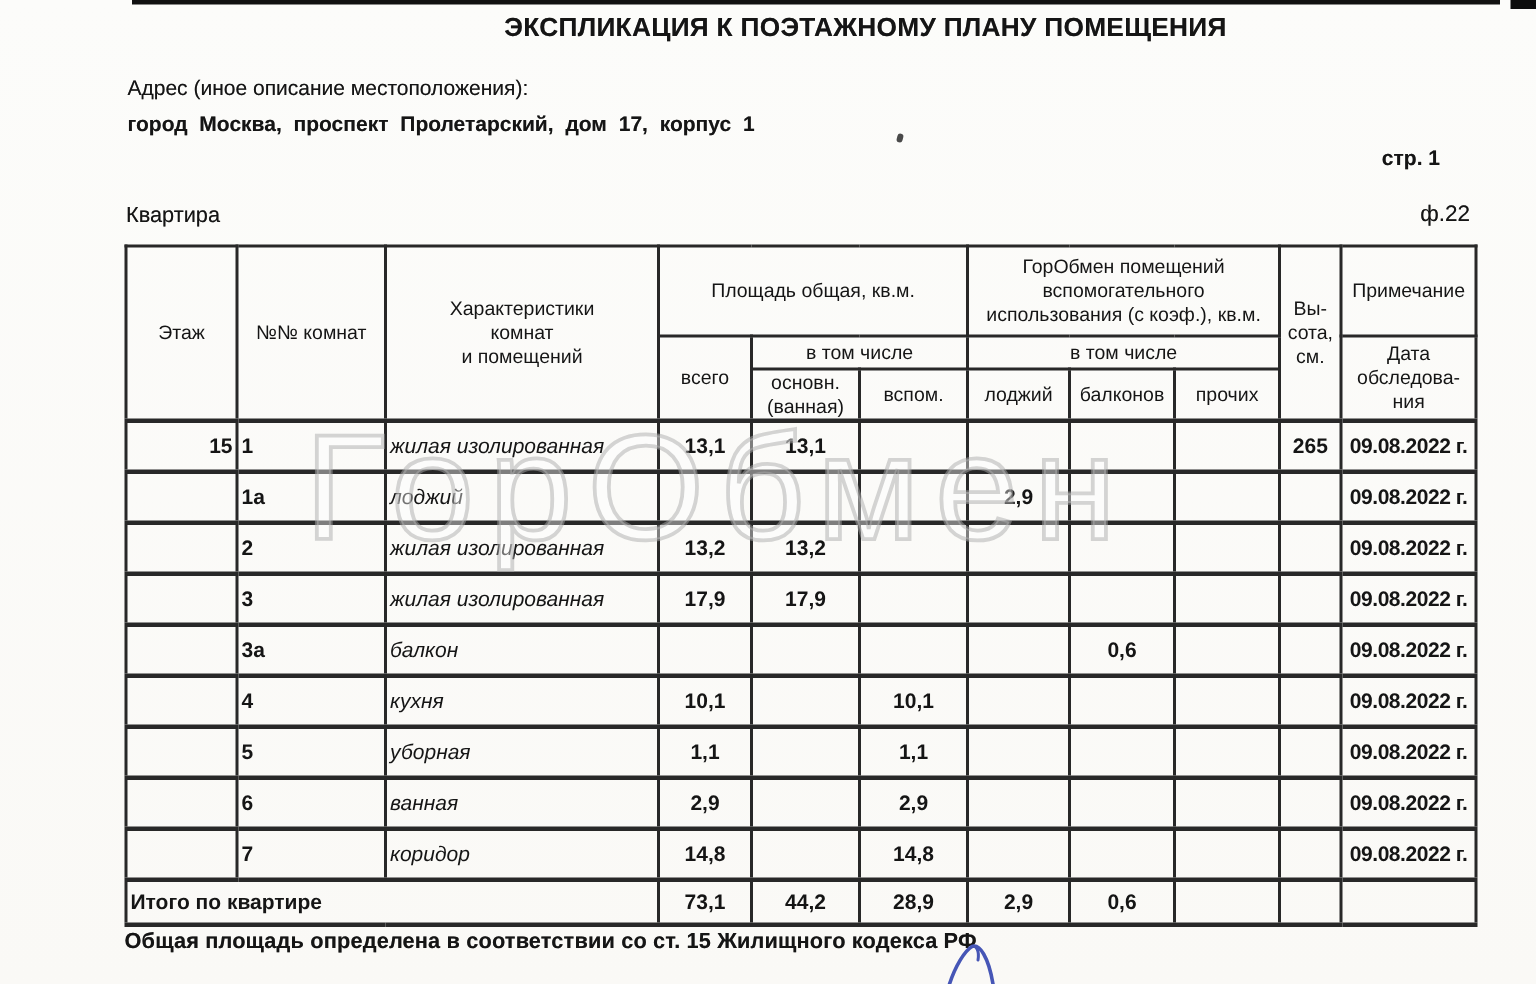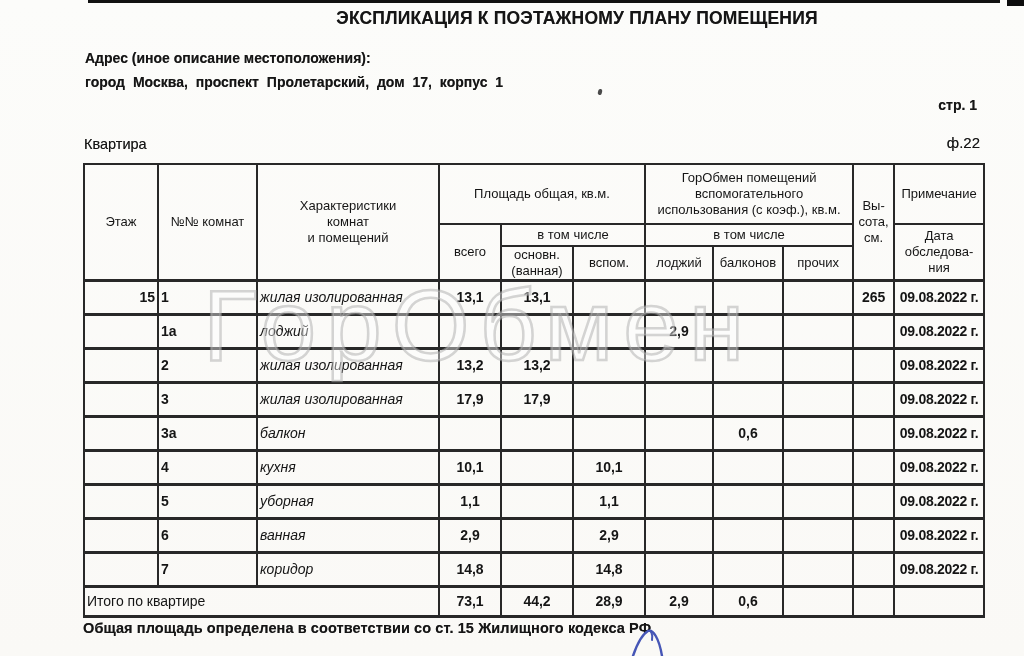--- a/index.html
+++ b/index.html
@@ -8,23 +8,23 @@
     background:linear-gradient(180deg,#fcfcfa 0%,#faf9f6 100%);
     font-family:"Liberation Sans", sans-serif;
     color:#151515;
     -webkit-font-smoothing:antialiased;
   }
   .txt{text-shadow:0 0 .4px rgba(20,20,20,.55);}
   .scan-bar{position:absolute;left:88px;top:0;width:912px;height:3px;background:#111;}
   .scan-bar-right{position:absolute;left:1007px;top:0;width:17px;height:6px;background:#0d0d0d;}
   .speck{position:absolute;left:598px;top:89px;width:4px;height:6px;background:#4a4a4a;border-radius:2px;transform:rotate(15deg);}
   .page-title{position:absolute;left:130px;right:0;top:8px;text-align:center;font-size:17.5px;font-weight:bold;letter-spacing:.2px;}
-  .address-label{position:absolute;left:85px;top:50px;font-size:14px;font-weight:bold;}
+  .address-label{position:absolute;left:85px;top:50px;font-size:14px;font-weight:normal;}
   .address-value{position:absolute;left:85px;top:74px;font-size:14px;font-weight:bold;word-spacing:4px;}
-  .page-number{position:absolute;right:47px;top:97px;font-size:14px;font-weight:bold;}
+  .page-number{position:absolute;right:64px;top:97px;font-size:14px;font-weight:bold;}
   .section-label{position:absolute;left:84px;top:136px;font-size:14.5px;}
   .form-label{position:absolute;right:44px;top:134px;font-size:15px;}
   table.expl{
     position:absolute;left:83px;top:163px;width:900px;
     border-collapse:collapse;table-layout:fixed;
   }
   table.expl th, table.expl td{
     border:2px solid #282828;
     padding:0 2px;
     overflow:hidden;
@@ -36,21 +36,21 @@
   table.expl tbody td{border-top-width:3px;border-bottom-width:3px;font-size:14px;vertical-align:middle;}
   tr.hrow1{height:60px;} tr.hrow2{height:22px;} tr.hrow3{height:31px;}
   tbody tr.drow{height:34px;}
   tr.totals{height:30px;}
   .c-floor{text-align:right;font-weight:bold;}
   .c-num{text-align:left;padding-left:12px;font-weight:bold;}
   .c-name{text-align:left;padding-left:6px;font-size:13.5px;font-style:italic;}
   .c-total,.c-main,.c-aux,.c-loggia,.c-balcony,.c-other{text-align:center;font-weight:bold;}
   .c-height{text-align:center;font-weight:bold;margin-left:12px;}
   .c-date{text-align:center;font-size:10.5px;font-weight:bold;letter-spacing:-0.3px;padding:0;}
-  .c-label{text-align:left;padding-left:6px;font-weight:400;font-size:14px;}
+  .c-label{text-align:left;padding-left:6px;font-weight:700;font-size:14px;}
   .watermark{
     position:absolute;left:203px;top:270px;width:720px;height:120px;
     font-size:100px;font-weight:normal;letter-spacing:10px;line-height:110px;
     color:rgba(255,255,255,0.40);
     -webkit-text-stroke:2.5px rgba(172,172,172,0.50);
     z-index:30;pointer-events:none;white-space:nowrap;
   }
   .footer-note{position:absolute;left:83px;top:620px;font-size:14.5px;font-weight:600;letter-spacing:.1px;}
   .pen-mark{position:absolute;left:612px;top:627px;z-index:40;}
 </style>

